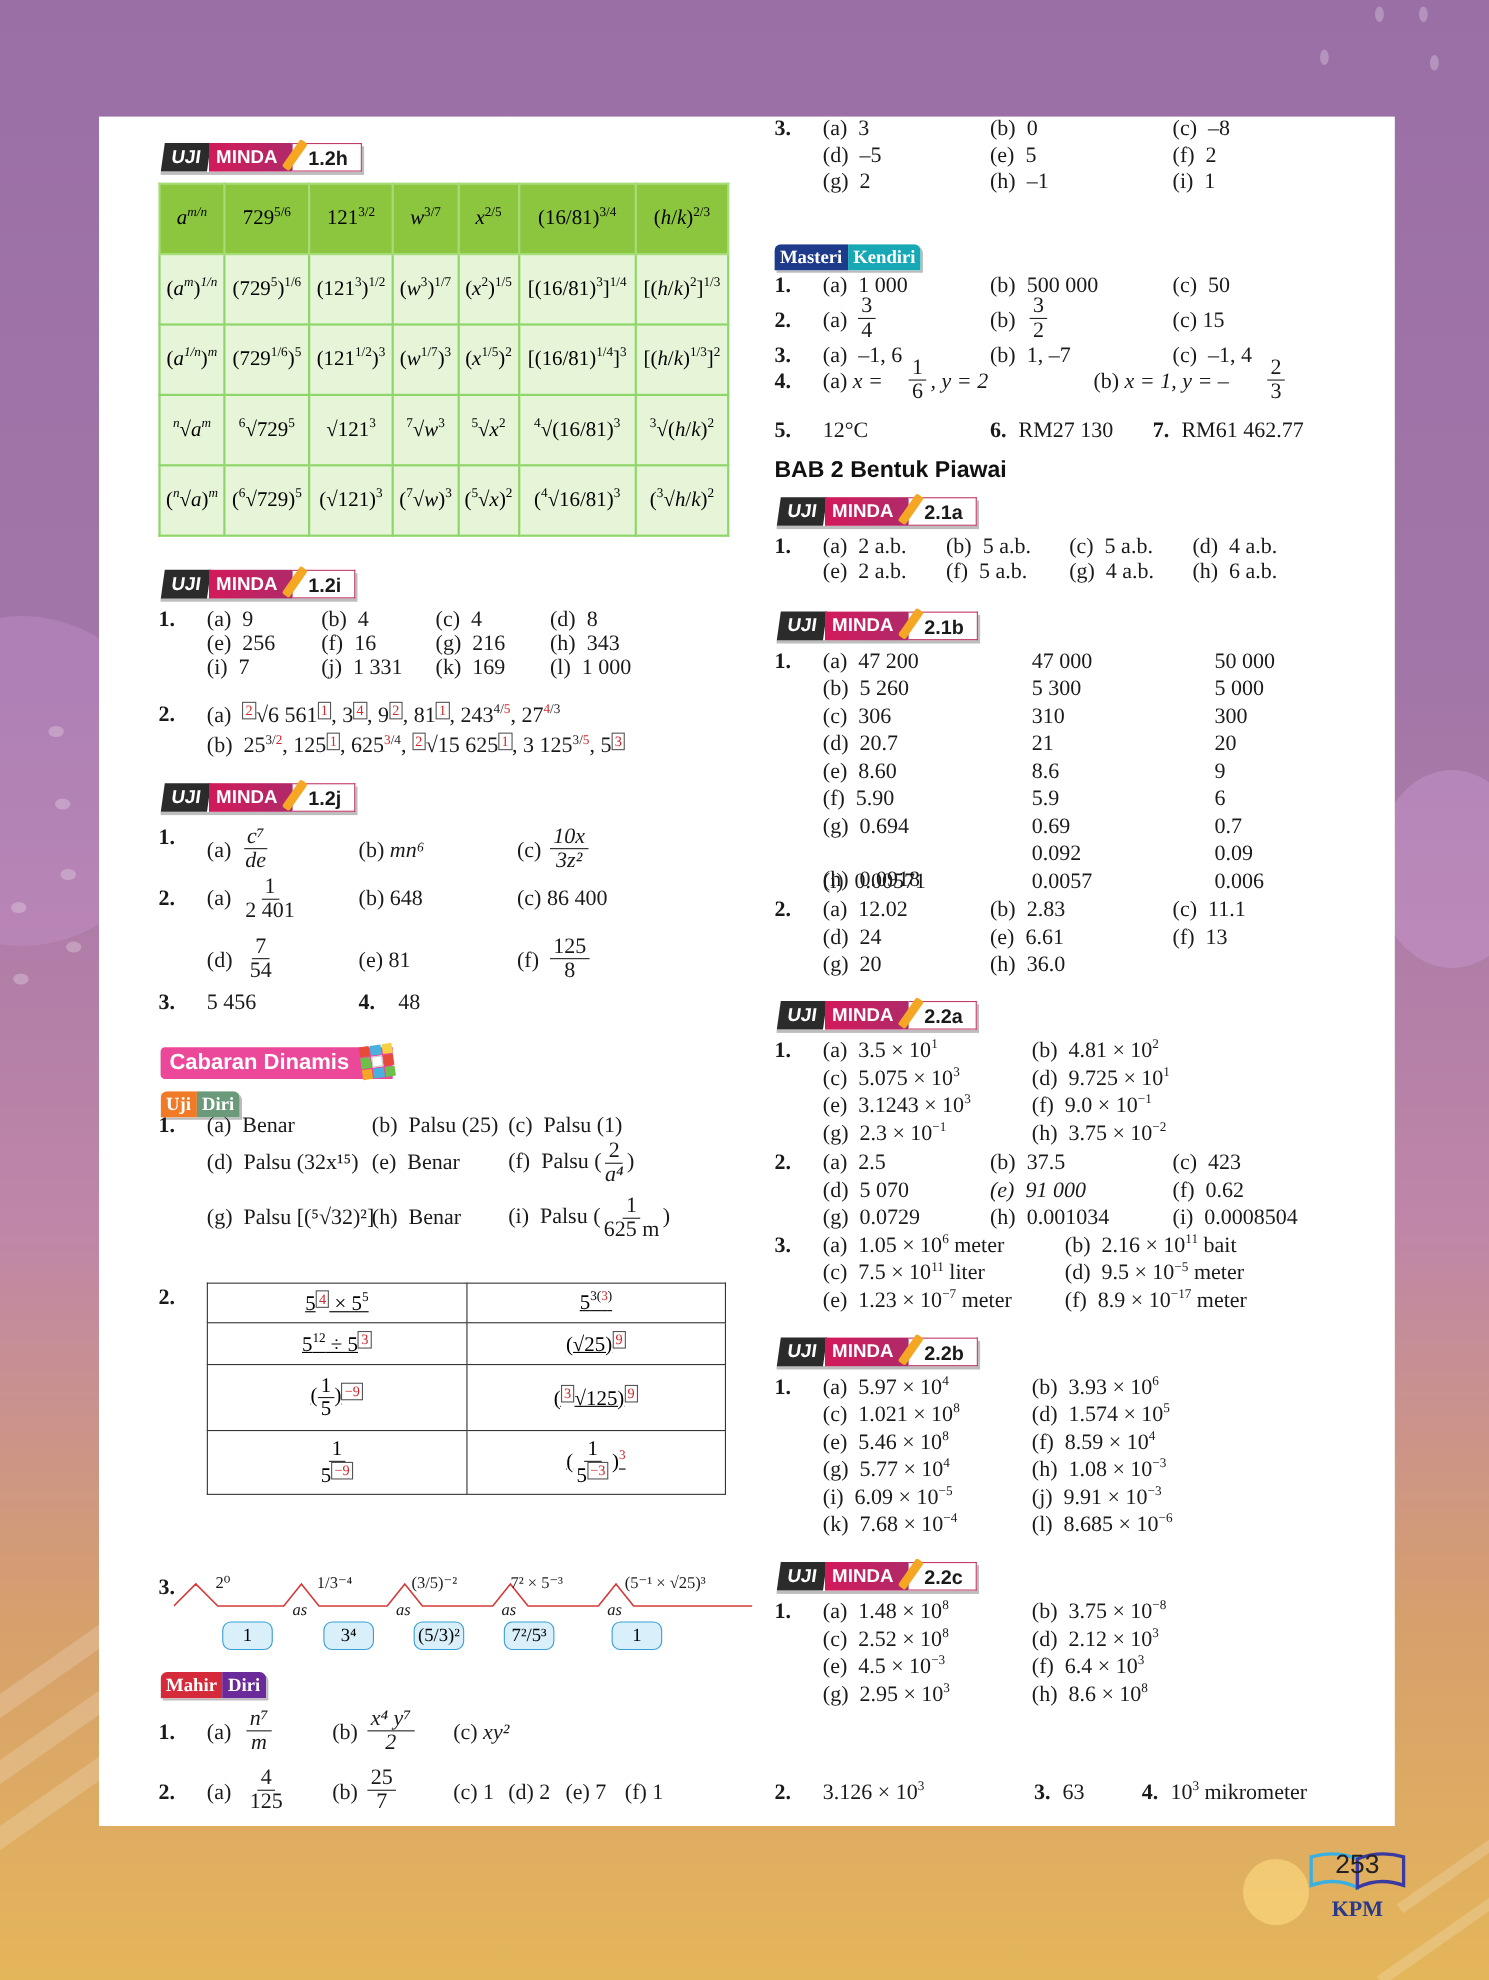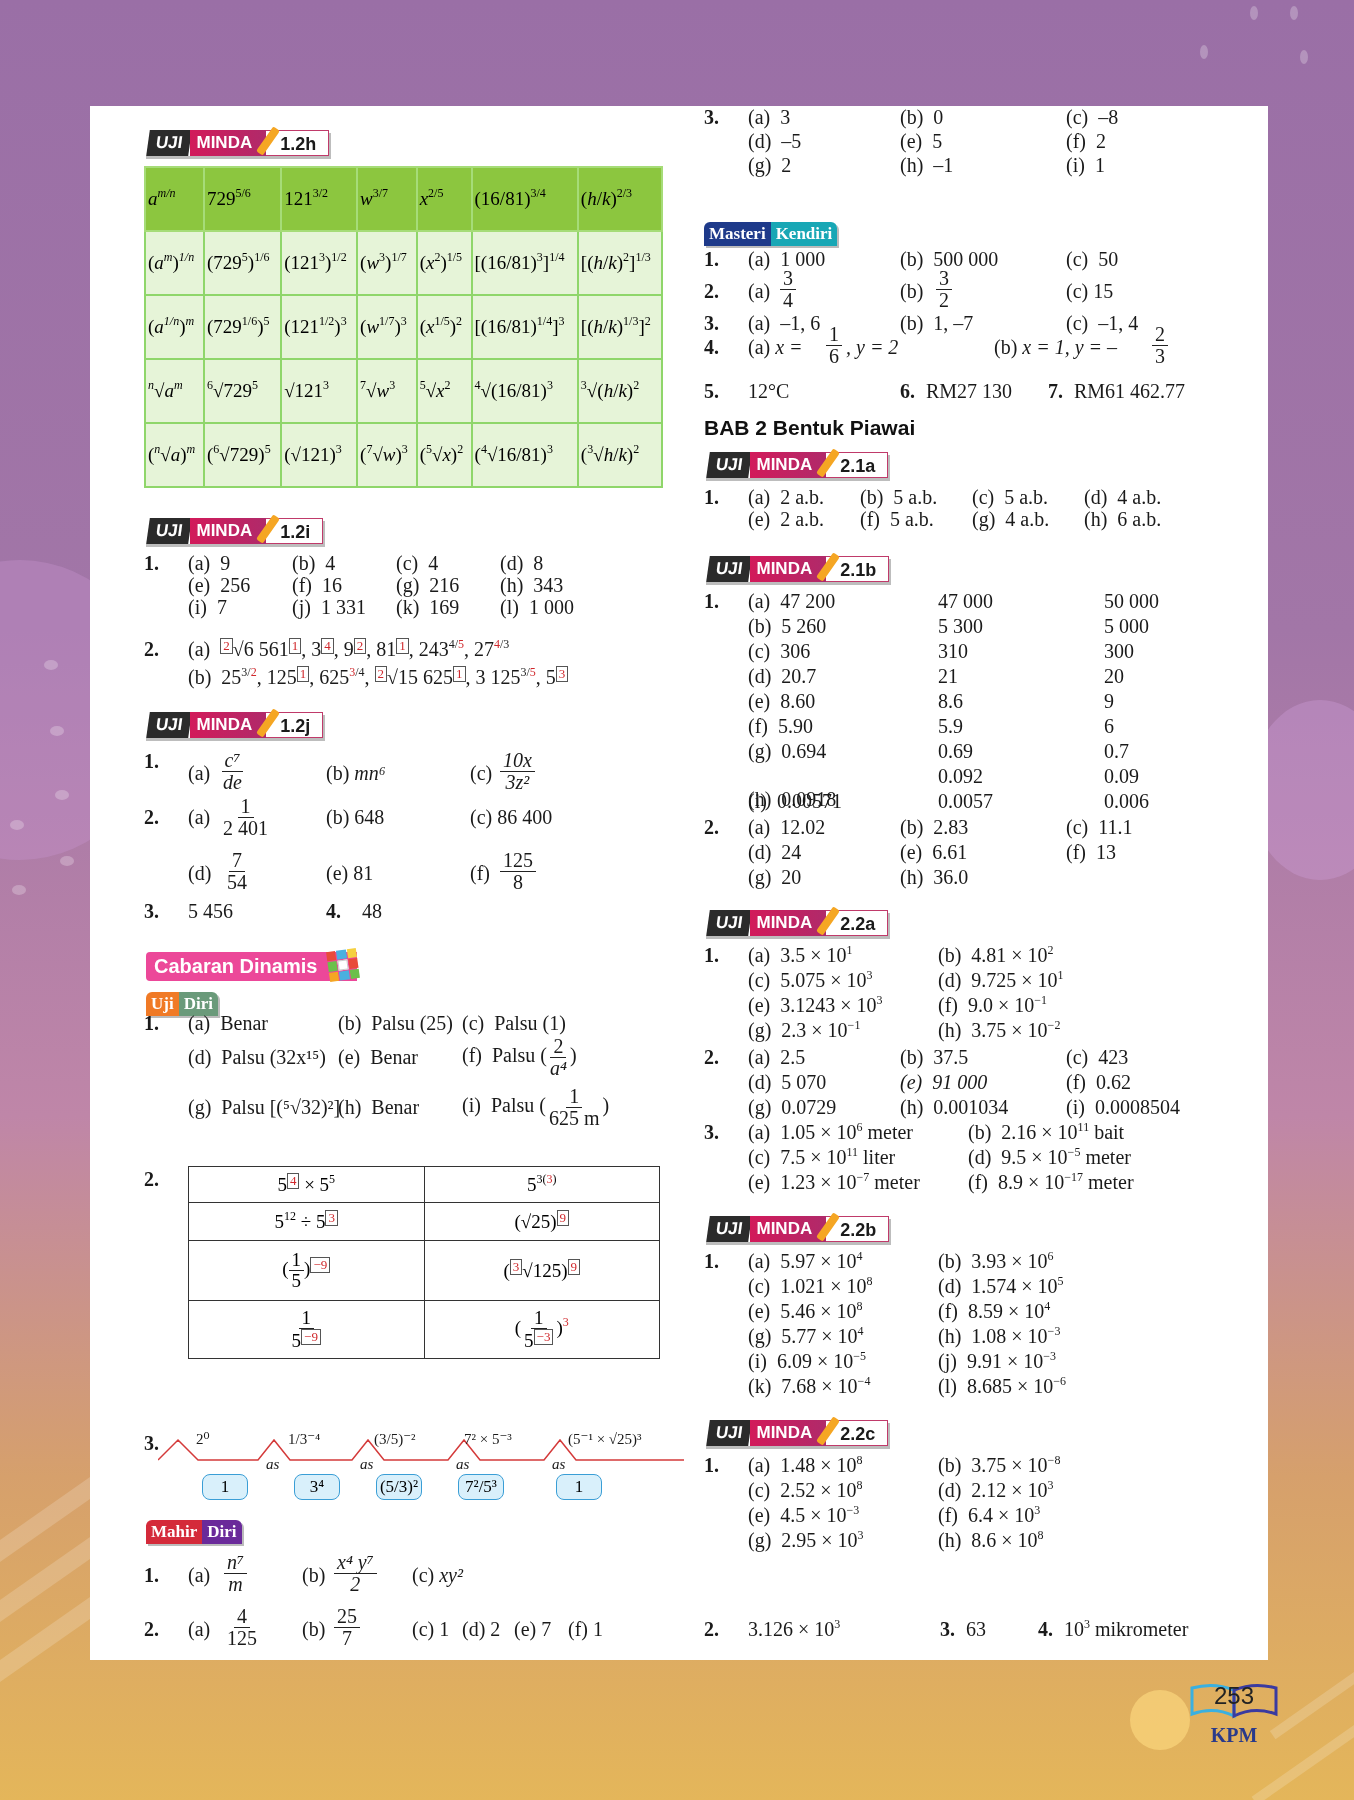--- a/index.html
+++ b/index.html
@@ -32,26 +32,26 @@
   .i { font-style:italic; }
   sup { font-size:12px; vertical-align:8px; line-height:0; }
   .frac { display:inline-flex; flex-direction:column; align-items:center; vertical-align:middle; line-height:1.05; }
   .frac .n { border-bottom:1px solid #222; padding:0 3px; }
   .frac .d { padding:0 3px; }
   .red { color:#d0282c; }
   .box { display:inline-block; border:1px solid #555; color:#d0282c; font-size:13px; line-height:14px; padding:0 2px; vertical-align:6px; }
 
   
   table.exp { position:absolute; left:0; top:62px; border-collapse:collapse; width:519px; }
-  table.exp td { border:2px solid #8fd66a; font-size:19px; height:62px; padding:0 2px; }
+  table.exp td { border:2px solid #8fd66a; text-align:center; font-size:19px; height:62px; padding:0 2px; }
   table.exp tr.head td { background:#8cc63f; height:62px; border-color:#a6dc78; }
   table.exp tr.body td { background:#e6f4d8; height:62px; }
 
   
-  table.udt { position:absolute; border-collapse:collapse; width:472px; }
+  table.udt { position:absolute; border-collapse:collapse; width:472px;text-decoration:underline; }
   table.udt td { border:1.5px solid #333; text-align:center; font-size:19px; width:50%; }
 
   .tag2 { position:absolute; display:inline-flex; font-family:"Liberation Serif",serif; font-weight:bold; font-size:17px; color:#fff; border-radius:6px 6px 0 0; overflow:hidden; box-shadow:2px 2px 0 #bbb; }
   .tag2 span { padding:2px 5px; }
 
   .cabaran { position:absolute; font-family:"Liberation Sans",sans-serif; font-weight:bold; color:#fff; font-size:20px; background:#ec4899; padding:3px 40px 3px 8px; border-radius:4px 0 0 4px; }
   .cube { position:absolute; width:30px; height:30px; display:grid; grid-template-columns:repeat(3,1fr); gap:1px; transform:rotate(-8deg); }
   .cube i { display:block; }
 
   .chain { position:absolute; }

